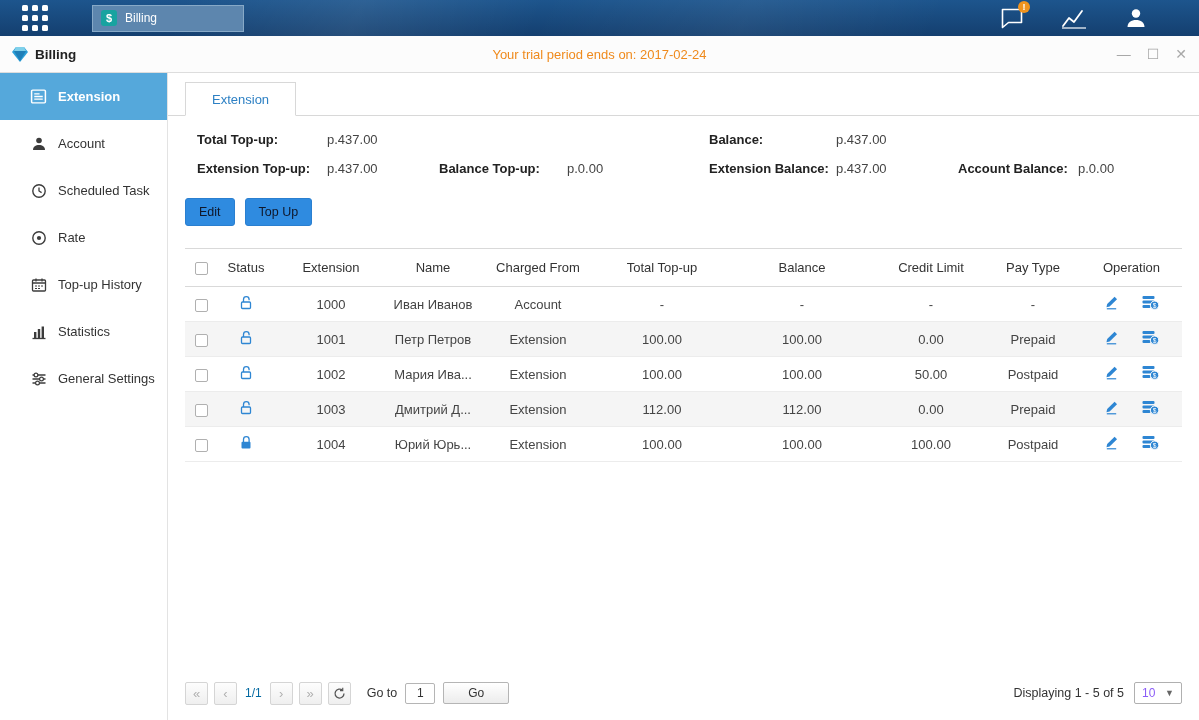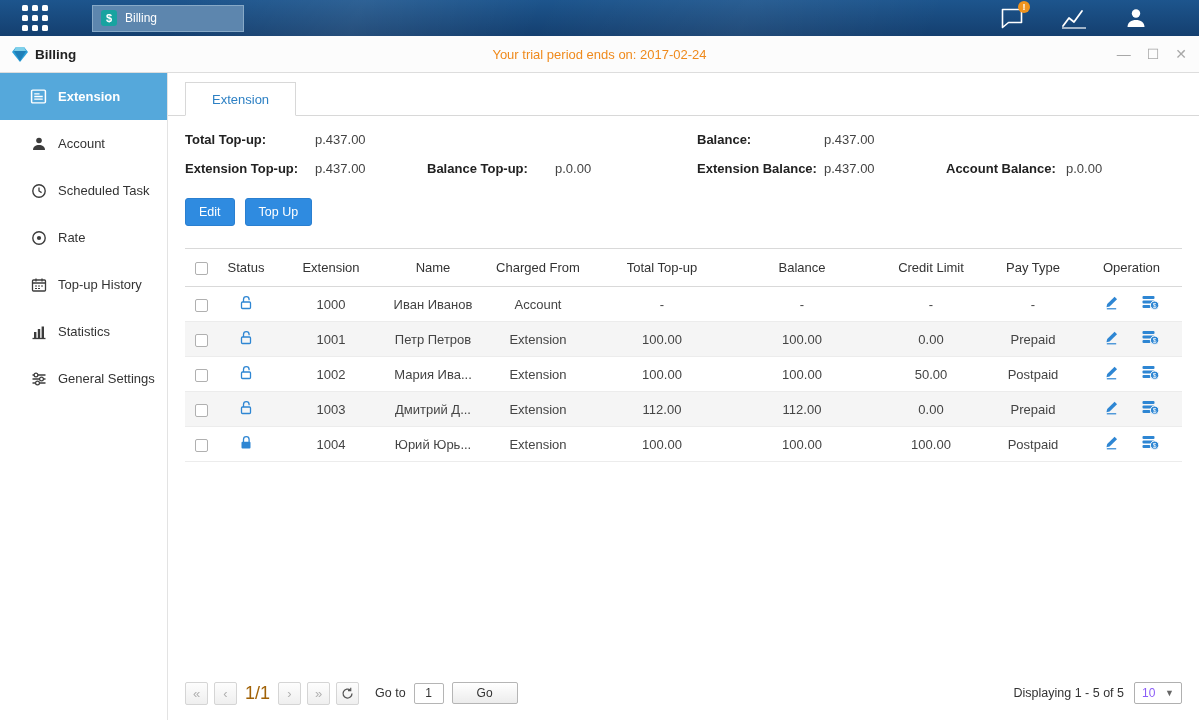--- a/index.html
+++ b/index.html
@@ -50,29 +50,29 @@
   .main { flex:1; display:flex; flex-direction:column; min-width:0; background:#fff; }
   .tabstrip { height:43px; flex:0 0 43px; display:flex; align-items:flex-end; padding-left:17px;
     border-bottom:1px solid #d8d8d8; background:#fff; }
   .tab { height:34px; padding:0 26px; display:flex; align-items:center; background:#fff;
     border:1px solid #d8d8d8; border-bottom:1px solid #fff; margin-bottom:-1px;
     color:#2d80c4; cursor:pointer; }
 
   .content { flex:1; display:flex; flex-direction:column; padding:16px 17px 12px 17px; min-height:0; }
 
   
-  .sg { display:grid; grid-template-columns:130px 112px 128px 142px 127px 122px 120px 1fr; row-gap:14px; align-items:center; }
+  .sg { display:grid; grid-template-columns:130px 112px 128px 142px 127px 122px 120px 1fr; row-gap:14px; align-items:center;margin-left:12px; }
   .sg .lbl { font-weight:bold; color:#222; }
   .sg .val { color:#444; }
   .gc1{grid-column:1} .gc2{grid-column:2} .gc3{grid-column:3} .gc4{grid-column:4}
   .gc5{grid-column:5} .gc6{grid-column:6} .gc7{grid-column:7} .gc8{grid-column:8}
   .gr1{grid-row:1} .gr2{grid-row:2}
 
   .btnrow { margin-top:22px; display:flex; gap:10px; }
-  .btn { background:#2f8be0; border:1px solid #2a7fd0; color:#ffffff; font-size:12.5px;
+  .btn { background:#2f8be0; border:1px solid #2a7fd0; color:#0f172a; font-size:12.5px;
     padding:6px 13px; border-radius:3px; cursor:pointer; font-family:inherit; }
 
   
   table { width:100%; border-collapse:collapse; margin-top:22px; font-size:13px; color:#444; table-layout:fixed; }
   thead th { border-top:1px solid #d9d9d9; border-bottom:1px solid #d9d9d9; height:38px;
     font-weight:normal; color:#333; text-align:center; cursor:pointer; }
   tbody td { height:35px; border-bottom:1px solid #ececec; text-align:center; overflow:hidden;
     white-space:nowrap; text-overflow:ellipsis; }
   tbody tr:nth-child(even) { background:#f5f5f5; }
   td.tl { text-align:center; }
@@ -81,21 +81,21 @@
   .ops span { display:inline-block; margin:0 10px; cursor:pointer; vertical-align:middle; }
   .status-icon { display:inline-block; vertical-align:middle; }
 
   
   .spacer { flex:1; }
   .pager { display:flex; align-items:center; flex:0 0 30px; }
   .pbtn { width:23px; height:23px; border:1px solid #d5d5d5; border-radius:2px; margin-right:6px;
     background:linear-gradient(#fdfdfd,#efefef); color:#b0b0b0; font-size:13px;
     display:flex; align-items:center; justify-content:center; cursor:pointer; }
   .pbtn.dark { color:#555; }
-  .pageinfo { color:#a16207; font-size:18px; padding:0 8px 0 2px; }
+  .pageinfo { color:#0369a1; font-size:12px; padding:0 8px 0 2px; }
   .goto { color:#333; font-size:12.5px; margin:0 8px 0 10px; }
   .goto-input { width:30px; height:21px; border:1px solid #b5b5b5; border-radius:2px; text-align:center;
     font-size:12px; font-family:inherit; color:#333; }
   .gobtn { margin-left:8px; padding:3px 24px; border:1px solid #b5b5b5; border-radius:2px;
     background:linear-gradient(#fff,#ececec); font-size:12px; color:#333; cursor:pointer; font-family:inherit; }
   .displaying { margin-left:auto; font-size:12.5px; color:#333; }
   .psize { margin-left:10px; width:48px; height:22px; border:1px solid #b0b0b0; border-radius:2px;
     background:#fff; display:flex; align-items:center; cursor:pointer; }
   .psize .num { flex:1; padding-left:7px; font-size:12px; color:#8b5cf6; }
   .psize .arrow { width:16px; color:#666; font-size:9px; }

